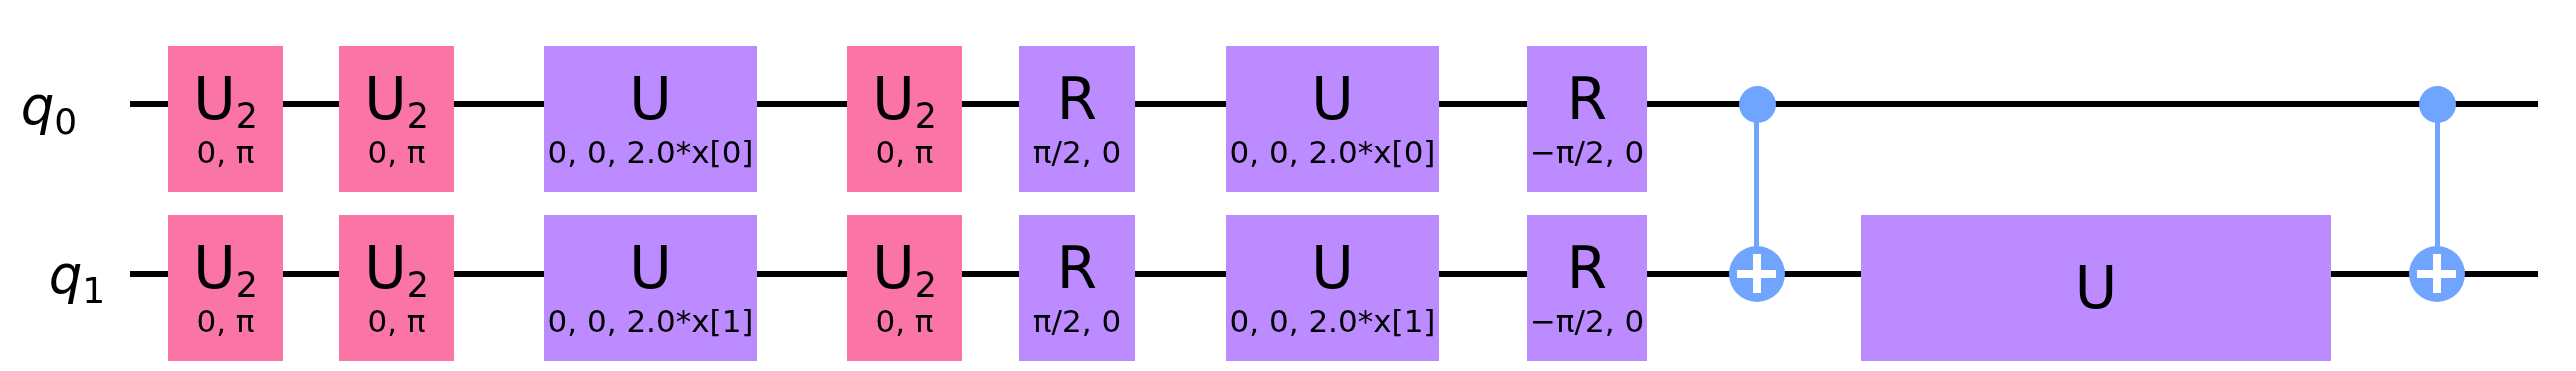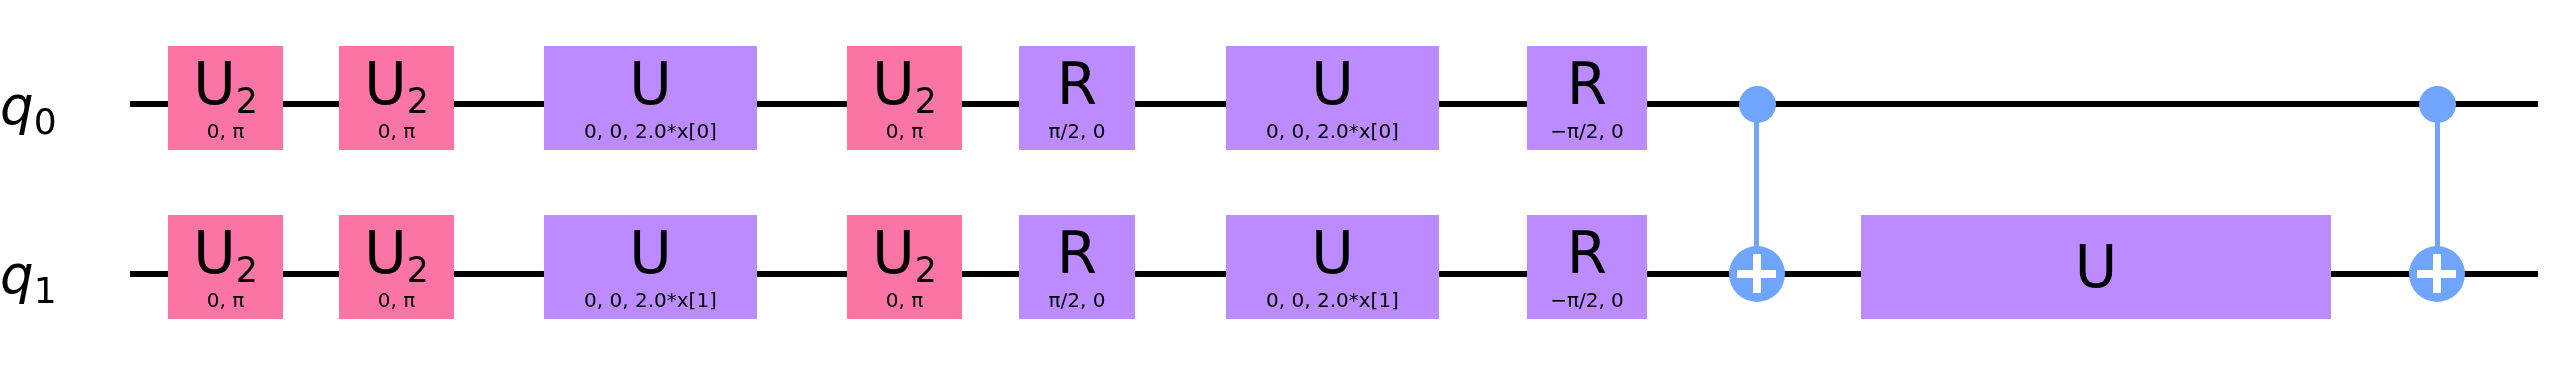--- a/index.html
+++ b/index.html
@@ -21,37 +21,37 @@
     background: #000000;
     z-index: 1;
   }
   .qlabel {
     position: absolute;
     left: 0;
     width: 98px;
     height: 118px;
     display: flex;
     align-items: center;
-    justify-content: flex-start;
+    justify-content: center;
     font-size: 53px;
     font-style: italic;
     line-height: 1;
     z-index: 2;
   }
   .qlabel sub {
     font-style: normal;
     font-size: 0.68em;
     vertical-align: baseline;
     position: relative;
     top: 0.28em;
     line-height: 1;
   }
   .gate {
     position: absolute;
-    height: 104px;
+    height: 146px;
     display: flex;
     flex-direction: column;
     justify-content: center;
     gap: 8.3px;
     z-index: 3;
     text-align: center;
   }
   .gate.pink { background: #FA74A6; }
   .gate.purple { background: #BB8BFF; }
   .gate .gname {
@@ -60,21 +60,21 @@
     white-space: nowrap;
   }
   .gate .gname sub {
     font-size: 0.6em;
     vertical-align: baseline;
     position: relative;
     top: 0.25em;
     line-height: 1;
   }
   .gate .gparams {
-    font-size: 20px;
+    font-size: 31px;
     line-height: 1;
     white-space: nowrap;
   }
   .cx-line {
     position: absolute;
     width: 5px;
     background: #6FA4FF;
     top: 105px;
     height: 170px;
     z-index: 2;
@@ -113,21 +113,21 @@
 <body>
 
 <div class="circuit">
 
   <div class="wire" style="top:101px;"></div>
   <div class="wire" style="top:271px;"></div>
 
   <div class="qlabel" style="top:46px;">
       <span><span>q</span><sub>0</sub></span>
     </div>
-  <div class="qlabel" style="top:215px;">
+  <div class="qlabel" style="top:215px;padding-left:28px;">
       <span><span>q</span><sub>1</sub></span>
     </div>
 
   <div class="gate pink" style="left:168px; top:46px; width:115px;">
     <div class="gname"><span>U</span><sub>2</sub></div>
     <div class="gparams">0, π</div>
   </div>
   <div class="gate pink" style="left:339px; top:46px; width:115px;">
     <div class="gname"><span>U</span><sub>2</sub></div>
     <div class="gparams">0, π</div>

